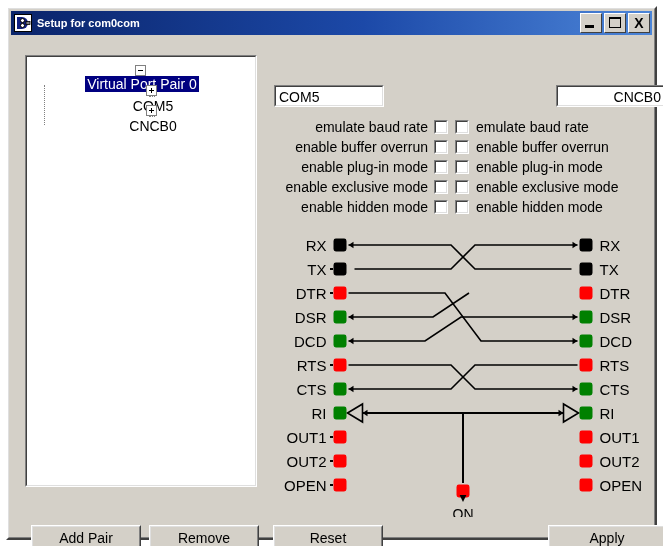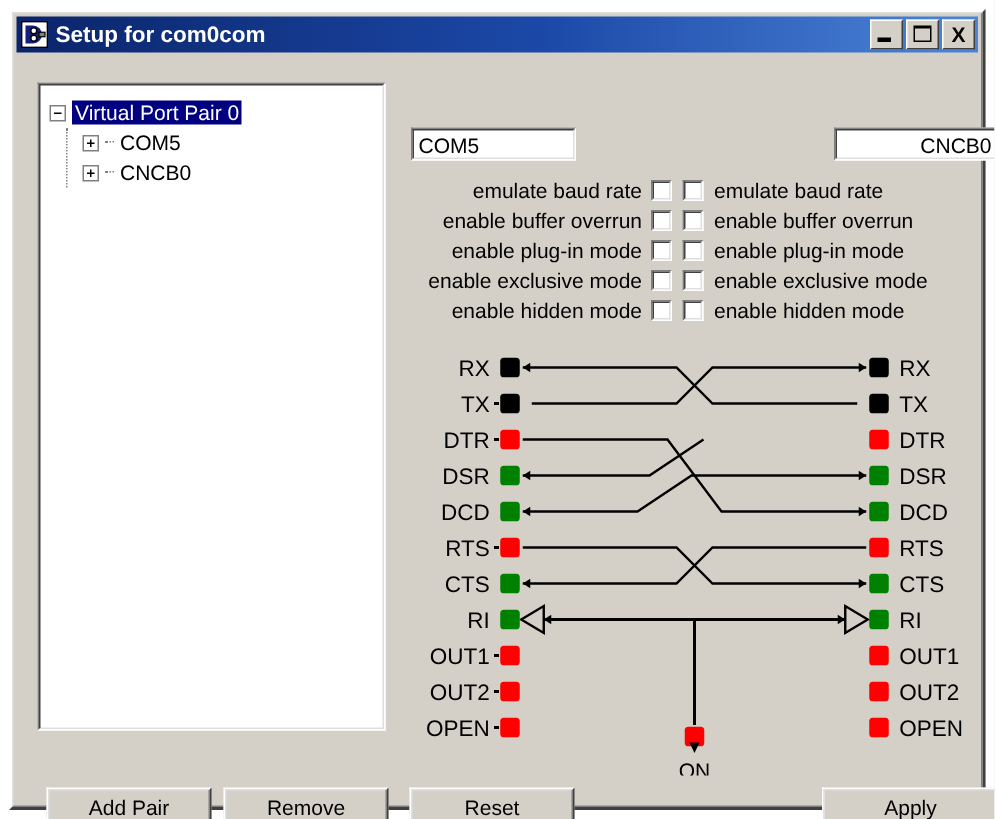--- a/index.html
+++ b/index.html
@@ -60,21 +60,21 @@
     height: 18px;
     background: #ffffff;
     border: 1px solid #000;
     box-sizing: border-box;
     margin-right: 5px;
     flex: 0 0 auto;
     position: relative;
   }
   .title-text {
     color: #ffffff;
-    font-size: 15px;
+    font-size: 11px;
     font-weight: bold;
     letter-spacing: 0px;
     white-space: nowrap;
     flex: 1 1 auto;
     overflow: hidden;
   }
   .title-buttons {
     display: flex;
     gap: 2px;
     flex: 0 0 auto;
@@ -155,20 +155,21 @@
     border-bottom: 1px solid #dfdfdf;
     box-sizing: border-box;
     background: #ffffff;
     padding: 8px 4px 4px 6px;
   }
   .tree-row {
     display: flex;
     align-items: center;
     height: 20px;
     position: relative;
+    flex-direction: column;
   }
   .tree-row.child { padding-left: 22px; }
   .expander {
     width: 11px;
     height: 11px;
     border: 1px solid #808080;
     background: #ffffff;
     position: relative;
     flex: 0 0 auto;
     margin-right: 4px;

